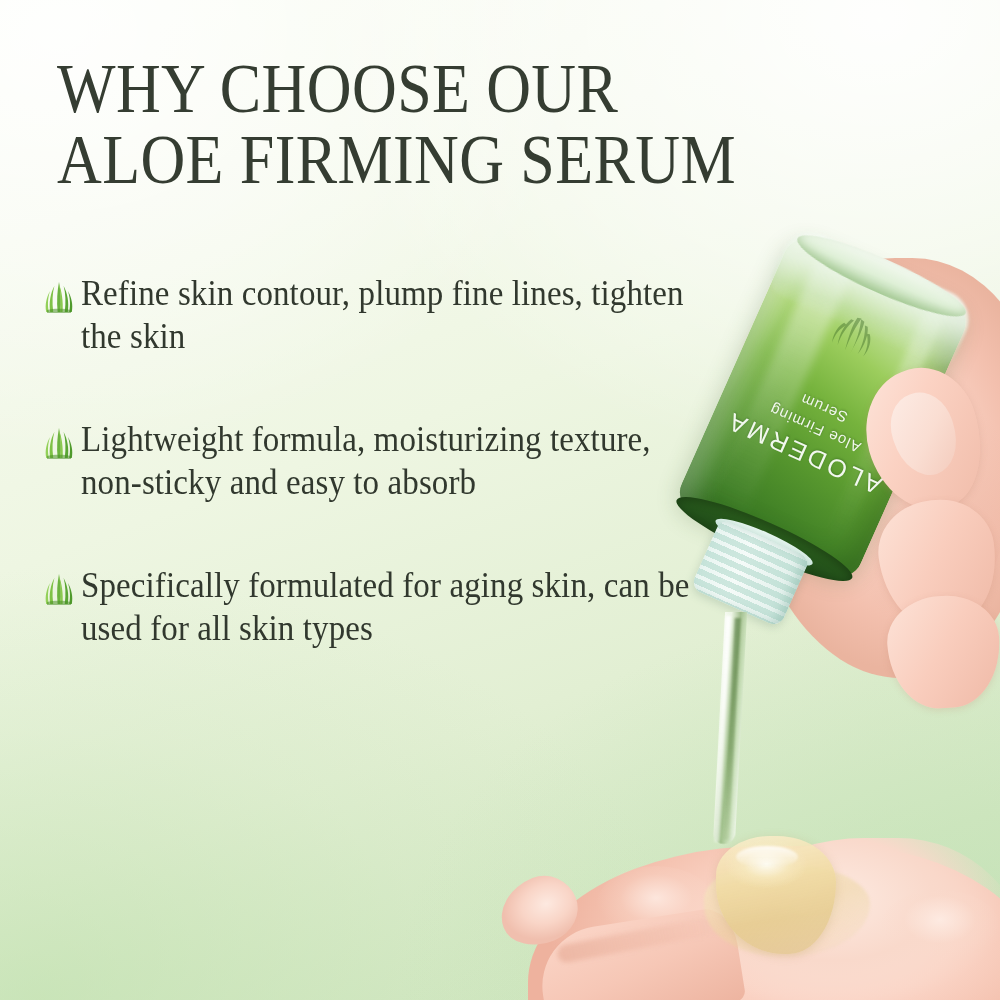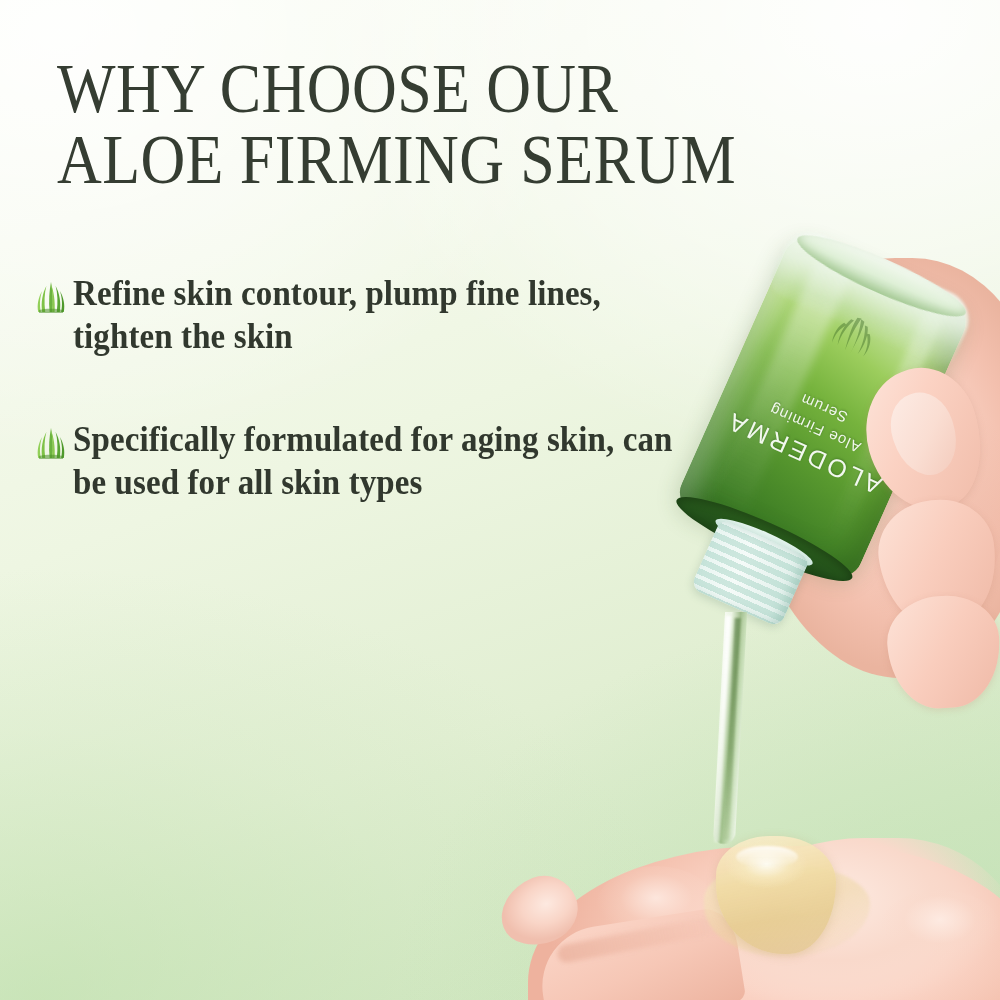--- a/index.html
+++ b/index.html
@@ -64,23 +64,22 @@
     font-weight:400;
     transform:scaleY(1.14);
     transform-origin:left top;
   }
   .heading .hl { display:block; white-space:nowrap; }
   .heading .hl + .hl { margin-top:2px; }
 
   
   .bullets {
     position:absolute;
-    left:36px; top:272px;
+    left:44px; top:272px;
     width:660px;
-    font-weight:bold;
   }
   .bullet {
     position:relative;
     display:flex;
     align-items:flex-start;
     margin-bottom:64px;
   }
   .bullet:last-child { margin-bottom:0; }
 
   .bullet-icon {
@@ -532,20 +531,36 @@
             <path d="M6.2 11 C2.4 17 0.8 25 2.2 32 L4.8 32 C3.4 25 3.8 17 6.2 11 Z" fill="#92d058"></path>
             <path d="M23.8 11 C27.6 17 29.2 25 27.8 32 L25.2 32 C26.6 25 26.2 17 23.8 11 Z" fill="#4f9a2c"></path>
             <path d="M3 30 C9 28.4 21 28.4 27 30 L27 33 L3 33 Z" fill="#4a8f28" opacity=".55"></path>
           </g>
         </svg>
       </span>
       <span class="bullet-text">Refine skin contour, plump fine lines, tighten the skin</span>
     </li>
 
 
+    <li class="bullet">
+      <span class="bullet-icon">
+        <svg viewBox="0 0 30 34" aria-hidden="true">
+          <g>
+            <path d="M15 2 C13.2 11 12.6 21 13.6 32 L16.4 32 C17.4 21 16.8 11 15 2 Z" fill="#6cb33f"></path>
+            <path d="M15 4 C17.6 11 19.4 21 18.6 32 L16.2 32 C17 21 16.6 12 15 4 Z" fill="#8bc94f"></path>
+            <path d="M10.4 6 C6.6 13 4.8 22 6.2 32 L9.2 32 C8 22 8.4 13 10.4 6 Z" fill="#7fc247"></path>
+            <path d="M19.6 6 C23.4 13 25.2 22 23.8 32 L20.8 32 C22 22 21.6 13 19.6 6 Z" fill="#5aa634"></path>
+            <path d="M6.2 11 C2.4 17 0.8 25 2.2 32 L4.8 32 C3.4 25 3.8 17 6.2 11 Z" fill="#92d058"></path>
+            <path d="M23.8 11 C27.6 17 29.2 25 27.8 32 L25.2 32 C26.6 25 26.2 17 23.8 11 Z" fill="#4f9a2c"></path>
+            <path d="M3 30 C9 28.4 21 28.4 27 30 L27 33 L3 33 Z" fill="#4a8f28" opacity=".55"></path>
+          </g>
+        </svg>
+      </span>
+      <span class="bullet-text">Lightweight formula, moisturizing texture, non-sticky and easy to absorb</span>
+    </li>
 
     <li class="bullet">
       <span class="bullet-icon">
         <svg viewBox="0 0 30 34" aria-hidden="true">
           <g>
             <path d="M15 2 C13.2 11 12.6 21 13.6 32 L16.4 32 C17.4 21 16.8 11 15 2 Z" fill="#6cb33f"></path>
             <path d="M15 4 C17.6 11 19.4 21 18.6 32 L16.2 32 C17 21 16.6 12 15 4 Z" fill="#8bc94f"></path>
             <path d="M10.4 6 C6.6 13 4.8 22 6.2 32 L9.2 32 C8 22 8.4 13 10.4 6 Z" fill="#7fc247"></path>
             <path d="M19.6 6 C23.4 13 25.2 22 23.8 32 L20.8 32 C22 22 21.6 13 19.6 6 Z" fill="#5aa634"></path>
             <path d="M6.2 11 C2.4 17 0.8 25 2.2 32 L4.8 32 C3.4 25 3.8 17 6.2 11 Z" fill="#92d058"></path>

